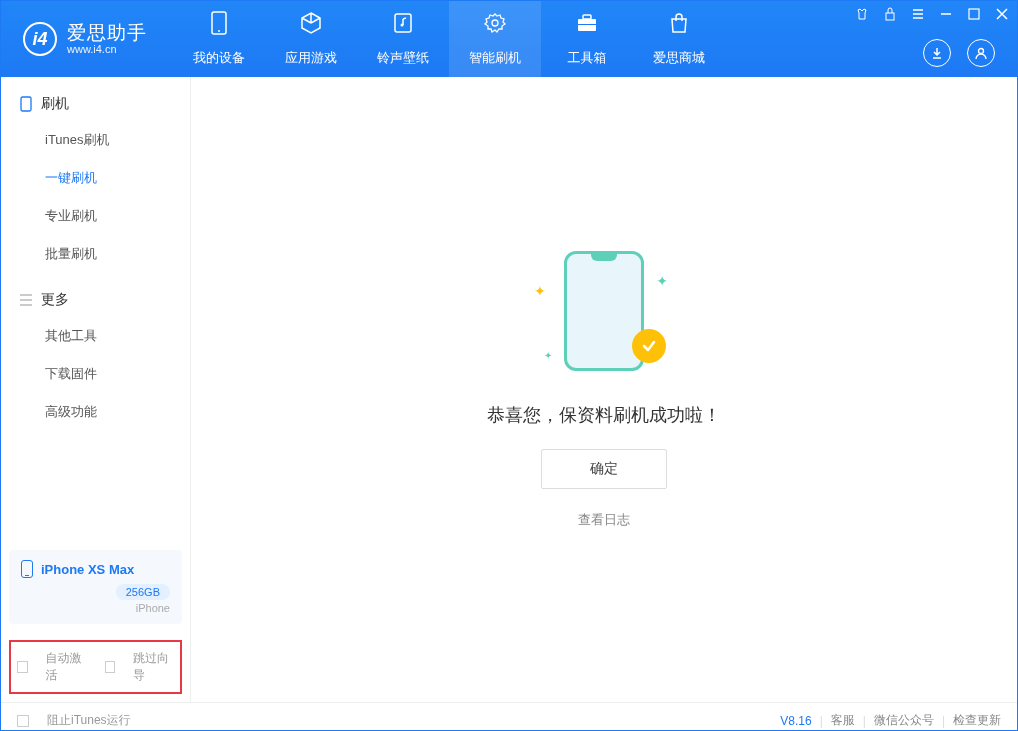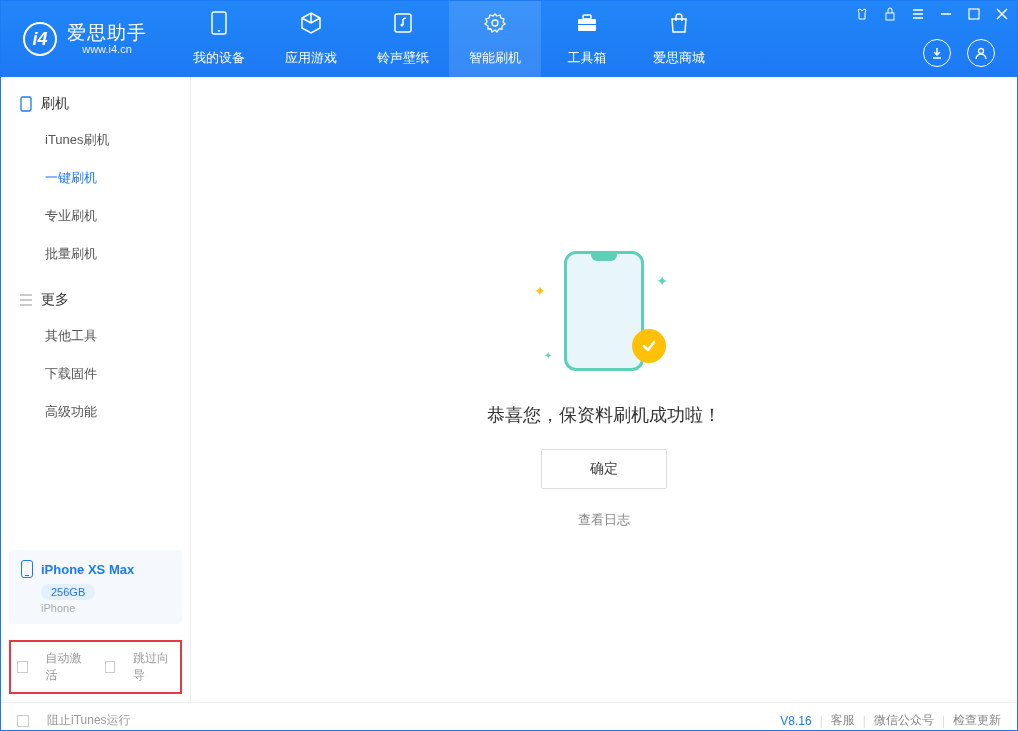--- a/index.html
+++ b/index.html
@@ -5,21 +5,20 @@
 * { margin: 0; padding: 0; box-sizing: border-box; font-family: "Microsoft YaHei", Arial, sans-serif; }
 body { background: #fff; width: 1018px; height: 731px; overflow: hidden; border: 1px solid #1d79f4; }
 
 .header {
   background: linear-gradient(to bottom, #2186f8, #1d79f4);
   height: 76px;
   display: flex;
   align-items: center;
   color: #fff;
   position: relative;
-  text-align: center;
 }
 .logo { display: flex; align-items: center; padding: 0 16px 0 22px; }
 .logo-icon {
   width: 34px; height: 34px; border: 2.5px solid #fff; border-radius: 50%;
   display: flex; align-items: center; justify-content: center;
   font-weight: bold; font-size: 18px; font-style: italic; margin-right: 10px;
 }
 .logo-text { display: flex; flex-direction: column; line-height: 1.1; }
 .logo-title { font-size: 19px; font-weight: 500; letter-spacing: 1px; }
 .logo-sub { font-size: 11px; opacity: 0.9; }
@@ -73,20 +72,21 @@
 .mode-icon::before, .mode-icon::after {
   content: ""; position: absolute; background: #1d79f4; border-radius: 50%;
   width: 5px; height: 5px;
 }
 .mode-icon::before { top: 2px; left: 8px; }
 .mode-icon::after { bottom: 2px; right: 8px; }
 
 .device-box {
   margin: 0 8px 8px 8px; padding: 10px 12px; background: #f5f8fc; border-radius: 4px;
   font-size: 13px;
+  text-align: right;
 }
 .device-row1 { display: flex; align-items: center; gap: 8px; color: #1d79f4; font-weight: 600; font-size: 13px; }
 .dev-icon {
   width: 12px; height: 18px; border: 1.5px solid #1d79f4; border-radius: 3px; position: relative;
 }
 .dev-icon::after { content:""; position:absolute; bottom:1px; left:50%; transform:translateX(-50%); width:4px; height:1.5px; background:#1d79f4; }
 .storage-badge {
   display: inline-block; background: #e3f0ff; color: #1d79f4; padding: 2px 10px;
   border-radius: 10px; font-size: 11px; margin: 6px 0 2px 20px;
 }

